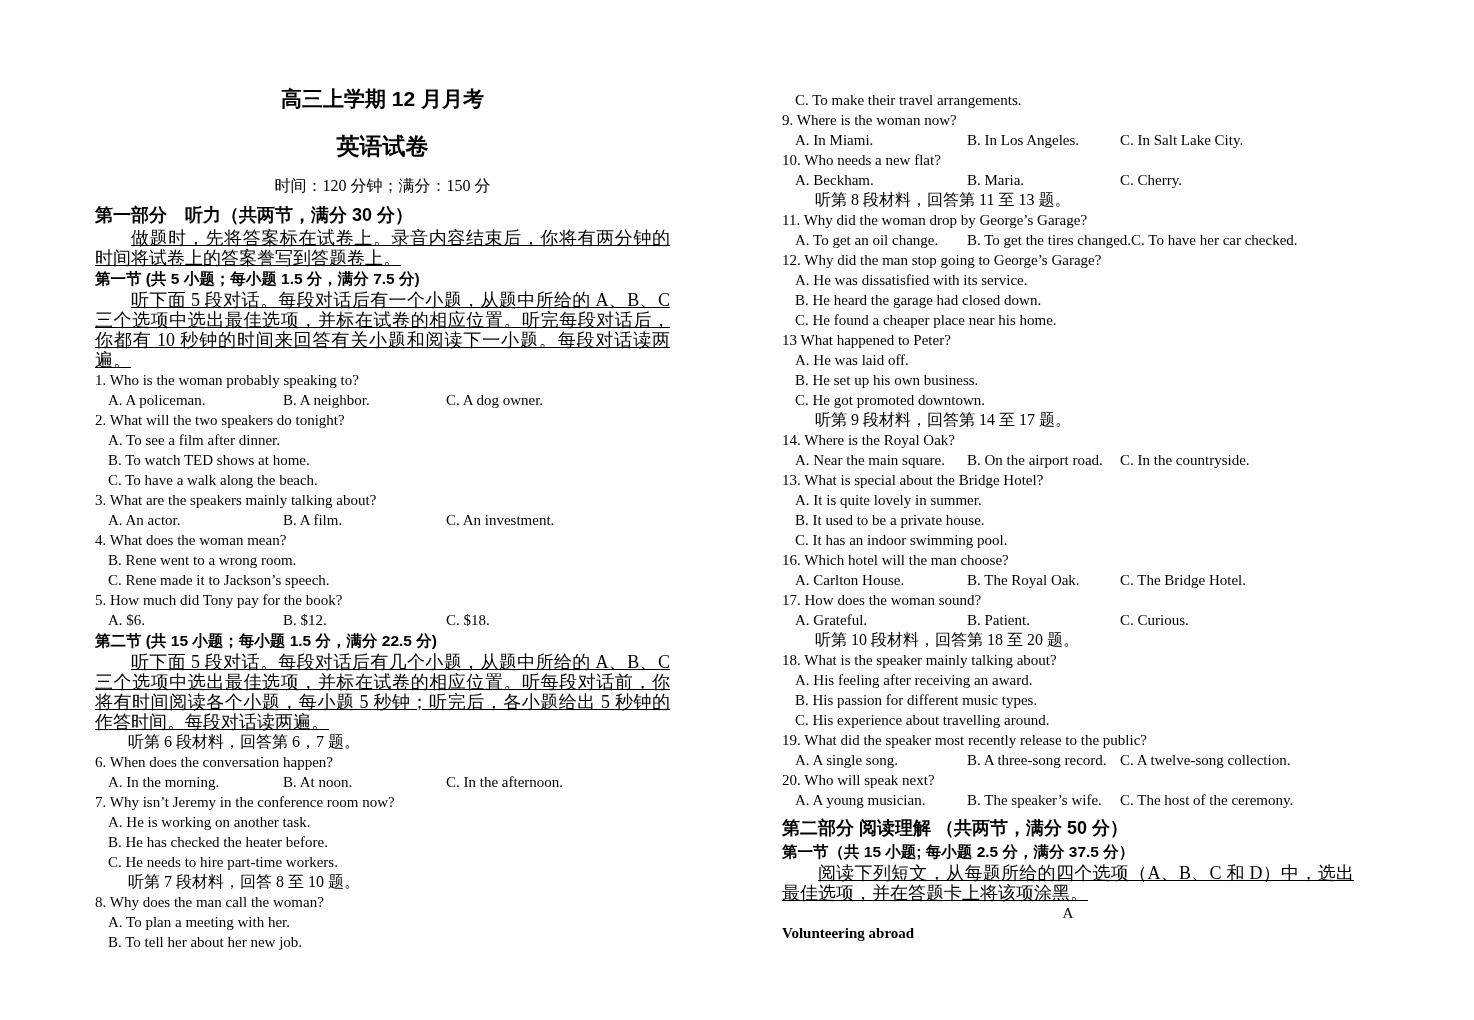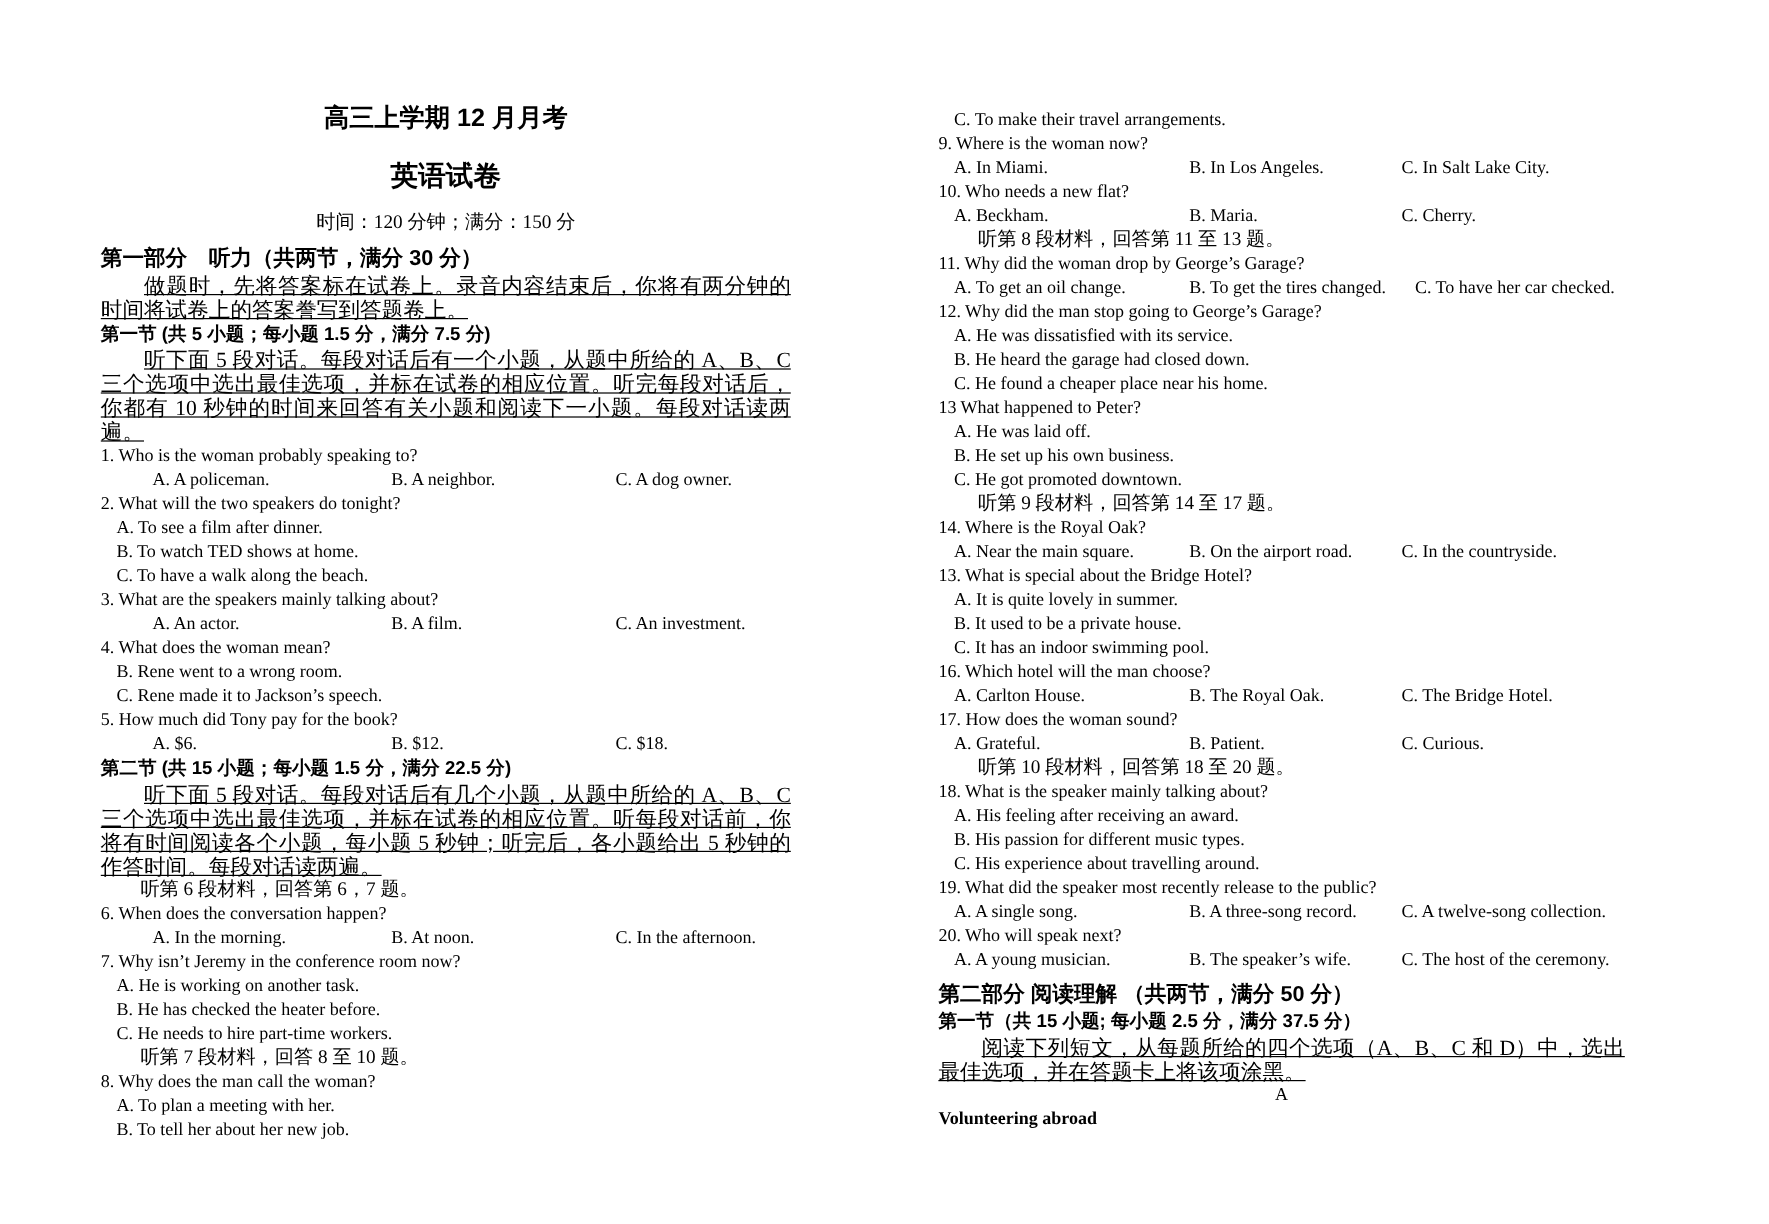--- a/index.html
+++ b/index.html
@@ -3,21 +3,21 @@
 <meta charset="utf-8">
 <style>
   html,body{margin:0;padding:0;background:#ffffff;}
   body{
     width:1474px;height:1020px;position:relative;overflow:hidden;
     font-family:"Liberation Serif","DejaVu Serif",serif;
     color:#000000;
   }
   .page{position:absolute;left:0;top:0;width:1474px;height:1020px;background:#ffffff;}
   .col{position:absolute;top:85px;}
-  .col-left{left:84px;width:575px;}
+  .col-left{left:95px;width:575px;}
   .col-right{left:782px;top:90px;width:572px;}
 
   .doc-title{
     text-align:center;font-weight:bold;font-size:21px;line-height:28px;
     font-family:"Liberation Sans","DejaVu Sans",sans-serif;
   }
   .doc-subtitle{
     text-align:center;font-weight:bold;font-size:23px;line-height:40px;margin-top:13px;
     font-family:"Liberation Sans","DejaVu Sans",sans-serif;
   }
@@ -29,23 +29,23 @@
   }
   .h2{
     font-weight:bold;font-size:15.5px;line-height:22px;
     font-family:"Liberation Sans","DejaVu Sans",sans-serif;
   }
   .p{font-size:18px;line-height:20px;text-indent:2em;text-align:justify;text-decoration:underline;}
   .note{font-size:16px;line-height:20px;padding-left:33px;}
   .q{font-size:15px;line-height:20px;}
   .opt{font-size:15px;line-height:20px;padding-left:13px;}
 
-  .opts3{font-size:15px;line-height:20px;padding-left:13px;display:flex;gap:24px;}
+  .opts3{font-size:15px;line-height:20px;padding-left:13px;display:flex;}
   .opts3 .optcell{display:inline-block;white-space:nowrap;}
-  .col-left .opt-a{min-width:175px;margin-left:30px;}
+  .col-left .opt-a{min-width:175px;}
   .col-left .opt-b{min-width:163px;}
   .col-right .opt-a{min-width:172px;}
   .col-right .opt-b{min-width:153px;}
 
   .center{font-size:15px;line-height:20px;text-align:center;}
   .centerBold{font-size:15px;line-height:20px;text-align:left;font-weight:bold;}
 </style>
 </head>
 <body>
 

